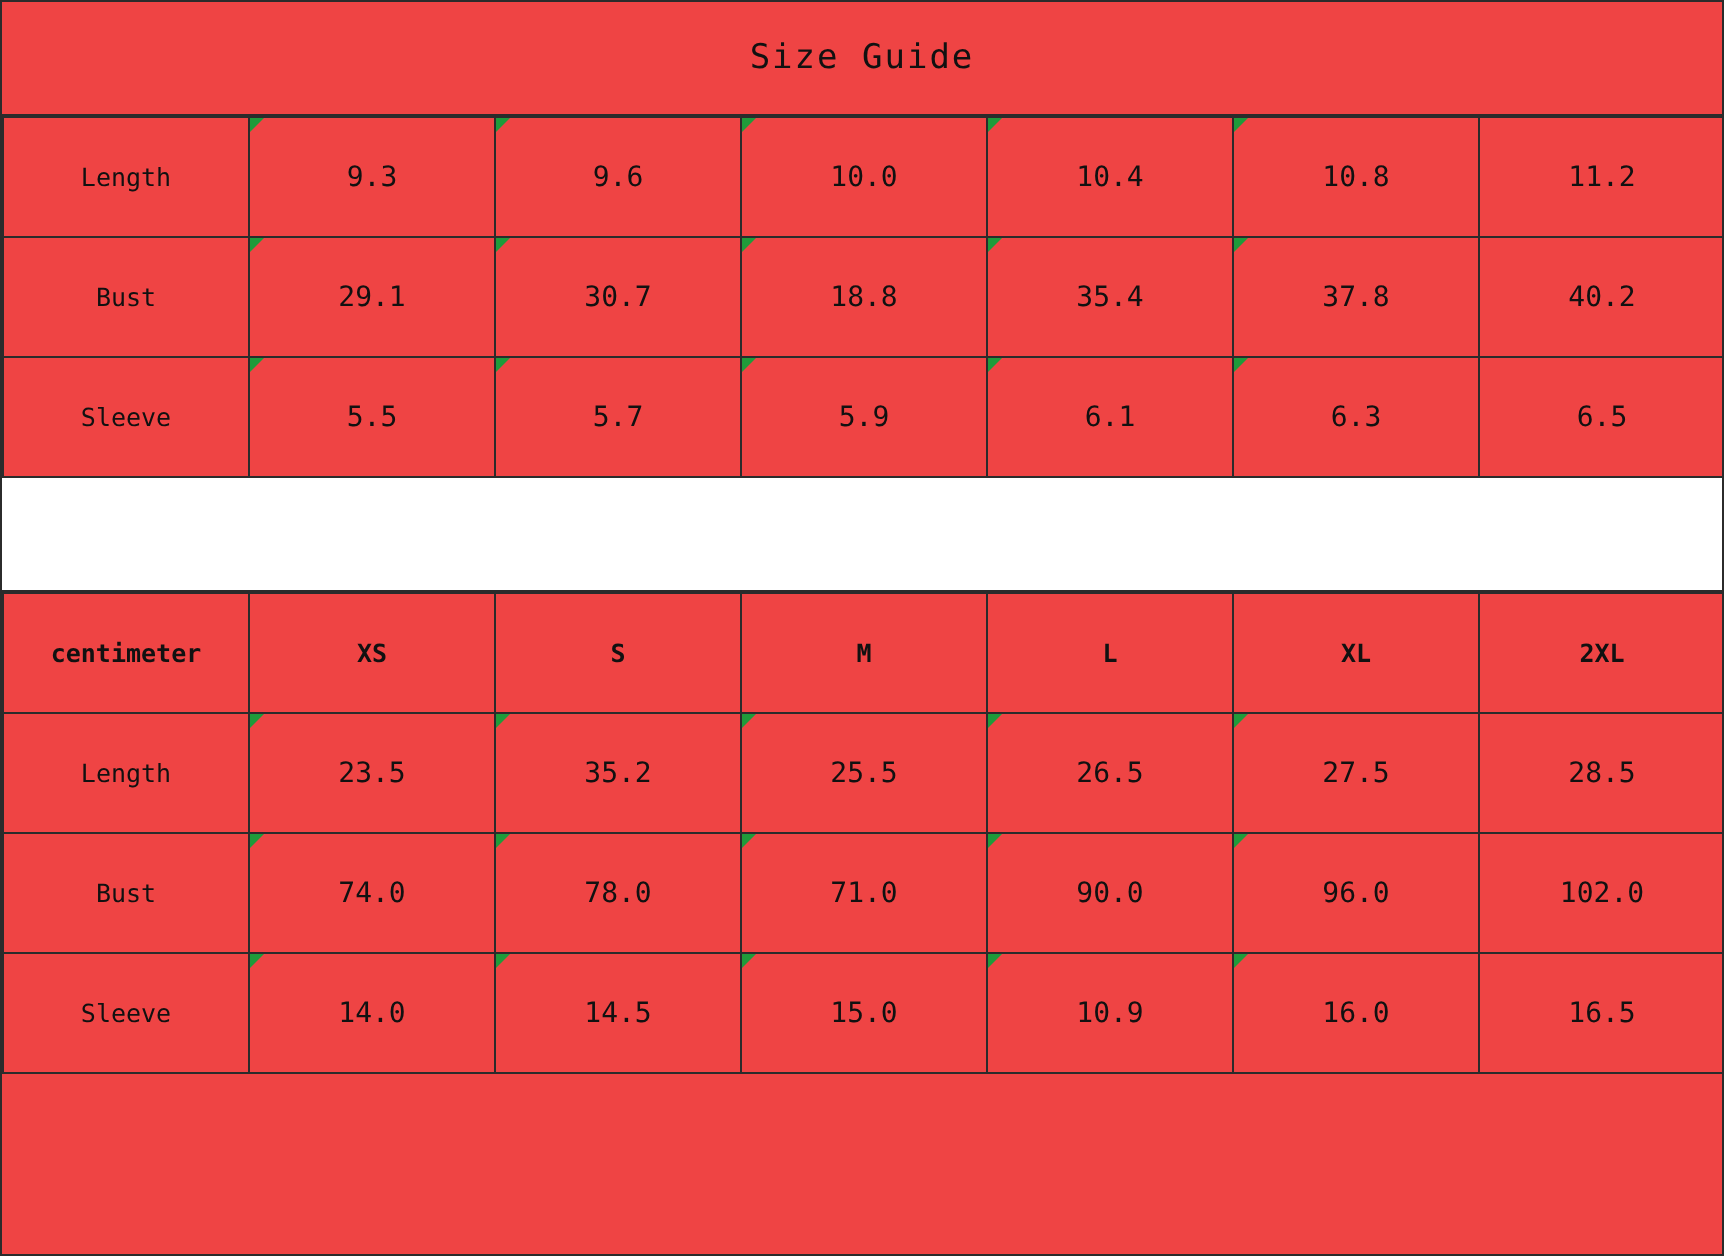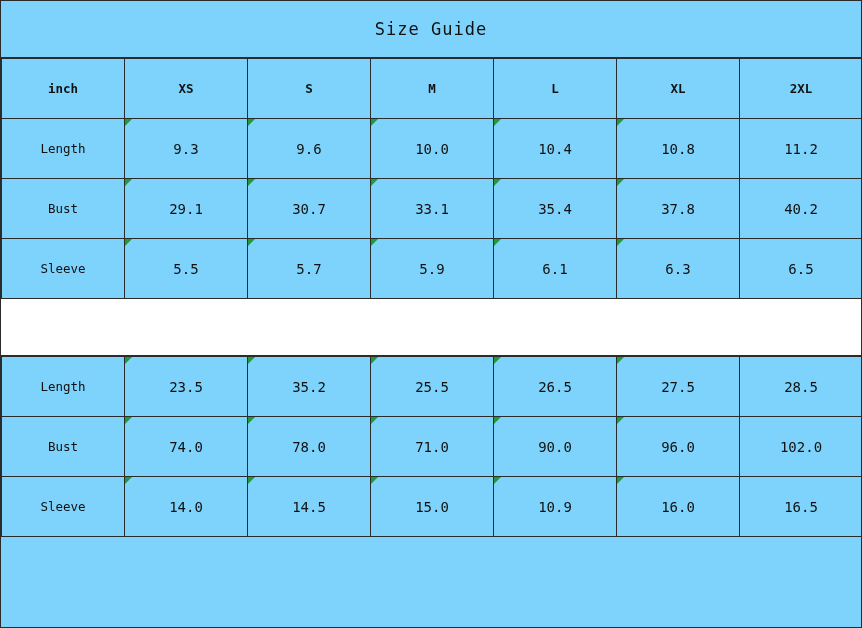--- a/index.html
+++ b/index.html
@@ -13,21 +13,21 @@
     font-family: "DejaVu Sans Mono", monospace;
     color: #111111;
     overflow: hidden;
   }
   .page {
     position: relative;
     width: 862px;
     height: 628px;
     box-sizing: border-box;
     border: 1px solid #2b2b2b;
-    background: #7dd3fc;
+    background: #ef4444;
     display: flex;
     flex-direction: column;
   }
   .title {
     height: 57px;
     line-height: 57px;
     text-align: center;
     font-size: 17px;
     letter-spacing: 1px;
     color: #111111;
@@ -109,42 +109,33 @@
         <col class="c0">
           <col class="cx">
           <col class="cx">
           <col class="cx">
           <col class="cx">
           <col class="cx">
           <col class="cx">
       </colgroup>
       <tbody>
         <tr>
-          <td class="unit">inch</td>
-          <td class="hdr">XS</td>
-          <td class="hdr">S</td>
-          <td class="hdr">M</td>
-          <td class="hdr">L</td>
-          <td class="hdr">XL</td>
-          <td class="hdr">2XL</td>
-        </tr>
-        <tr>
           <td class="rowlabel">Length</td>
           <td class="mark">9.3</td>
           <td class="mark">9.6</td>
           <td class="mark">10.0</td>
           <td class="mark">10.4</td>
           <td class="mark">10.8</td>
           <td>11.2</td>
         </tr>
         <tr>
           <td class="rowlabel">Bust</td>
           <td class="mark">29.1</td>
           <td class="mark">30.7</td>
-          <td class="mark">33.1</td>
+          <td class="mark">18.8</td>
           <td class="mark">35.4</td>
           <td class="mark">37.8</td>
           <td>40.2</td>
         </tr>
         <tr>
           <td class="rowlabel">Sleeve</td>
           <td class="mark">5.5</td>
           <td class="mark">5.7</td>
           <td class="mark">5.9</td>
           <td class="mark">6.1</td>
@@ -163,20 +154,29 @@
         <col class="c0">
           <col class="cx">
           <col class="cx">
           <col class="cx">
           <col class="cx">
           <col class="cx">
           <col class="cx">
       </colgroup>
       <tbody>
         <tr>
+          <td class="unit">centimeter</td>
+          <td class="hdr">XS</td>
+          <td class="hdr">S</td>
+          <td class="hdr">M</td>
+          <td class="hdr">L</td>
+          <td class="hdr">XL</td>
+          <td class="hdr">2XL</td>
+        </tr>
+        <tr>
           <td class="rowlabel">Length</td>
           <td class="mark">23.5</td>
           <td class="mark">35.2</td>
           <td class="mark">25.5</td>
           <td class="mark">26.5</td>
           <td class="mark">27.5</td>
           <td>28.5</td>
         </tr>
         <tr>
           <td class="rowlabel">Bust</td>

